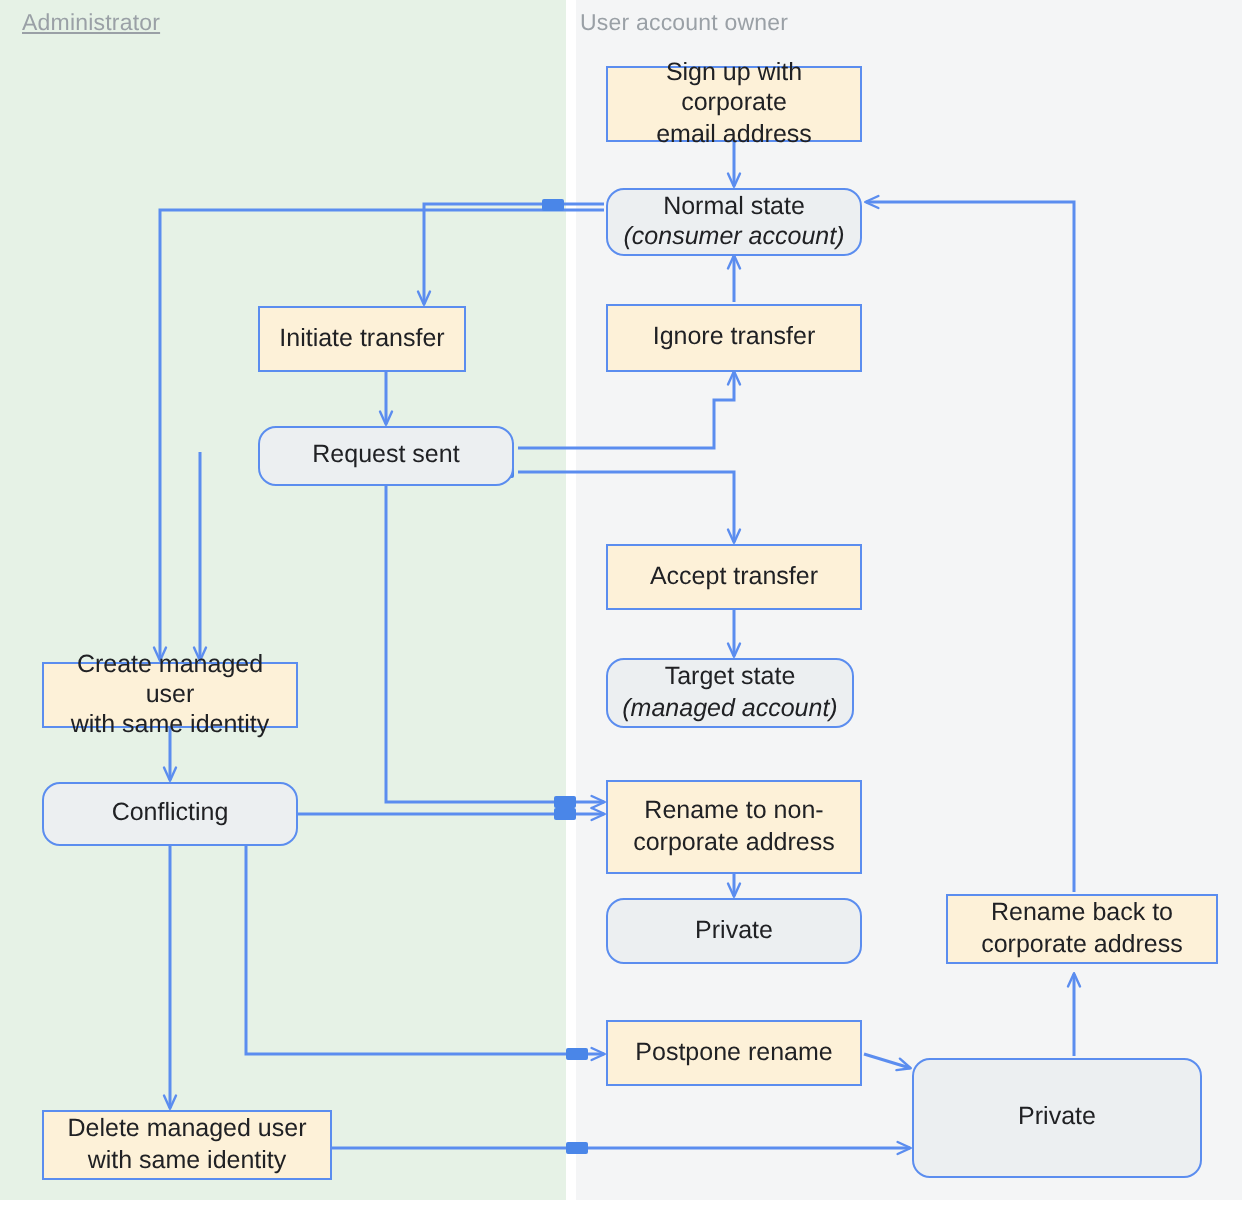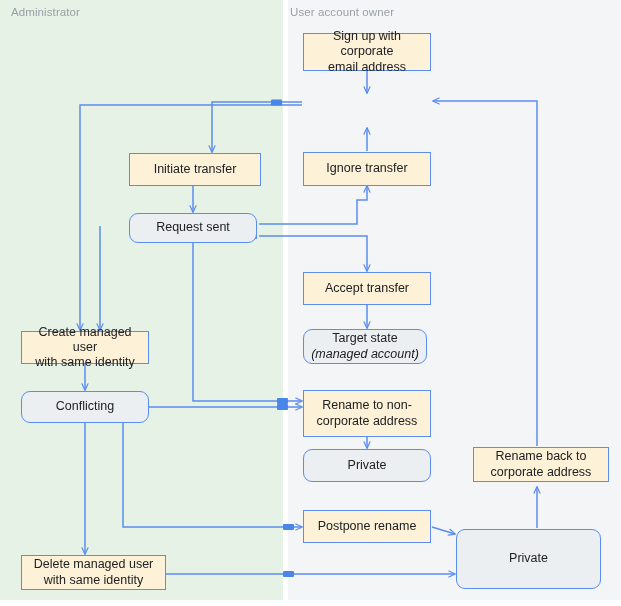--- a/index.html
+++ b/index.html
@@ -2,21 +2,21 @@
 <html><head>
 <meta charset="utf-8">
 <style>
   html,body{margin:0;padding:0;background:#ffffff;}
   body{font-family:"Liberation Sans","DejaVu Sans",sans-serif;}
   #stage{position:relative;width:621px;height:606px;background:#ffffff;overflow:hidden;}
   .lane{position:absolute;top:0;}
   .lane-admin{left:0;width:283px;height:600px;background:#e6f2e6;}
   .lane-user{left:288px;width:333px;height:600px;background:#f4f5f6;}
   .lane-title{position:absolute;font-size:11.5px;color:#9aa0a6;letter-spacing:.1px;white-space:nowrap;}
-  #t-admin{left:11px;top:6px;}
+  #t-admin{left:11px;top:6px;text-decoration:underline;}
   #t-user{left:290px;top:6px;}
   svg#edges{position:absolute;left:0;top:0;width:621px;height:606px;overflow:visible;}
   .node{position:absolute;box-sizing:border-box;display:flex;align-items:center;
         justify-content:center;text-align:center;font-size:12.5px;color:#202124;
         line-height:1.22;padding:2px 4px;border:1.2px solid #5b8def;}
   .act{background:#fdf1d8;border-radius:0;}
   .st{background:#eceff1;border-radius:9px;}
   .st em{font-style:italic;display:block;}
   .ln2{display:block;}
 </style>
@@ -88,22 +88,28 @@
     </g>
   </svg>
 
   <div class="node act" style="left:303px;top:33px;width:128px;height:38px;">
     <span>
       <span>Sign up with corporate</span>
       <span class="ln2">email address</span>
     </span>
   </div>
 
+  <div class="node st" style="left:303px;top:94px;width:128px;height:34px;">
+    <span>
+      <span>Normal state</span>
+      <em class="ln2">(consumer account)</em>
+    </span>
+  </div>
 
-  <div class="node act" style="left:129px;top:153px;width:132px;height:33px;">
+  <div class="node act" style="left:129px;top:153px;width:104px;height:33px;">
     <span>Initiate transfer</span>
   </div>
 
   <div class="node act" style="left:303px;top:152px;width:128px;height:34px;">
     <span>Ignore transfer</span>
   </div>
 
   <div class="node st" style="left:129px;top:213px;width:128px;height:30px;">
     <span>Request sent</span>
   </div>

